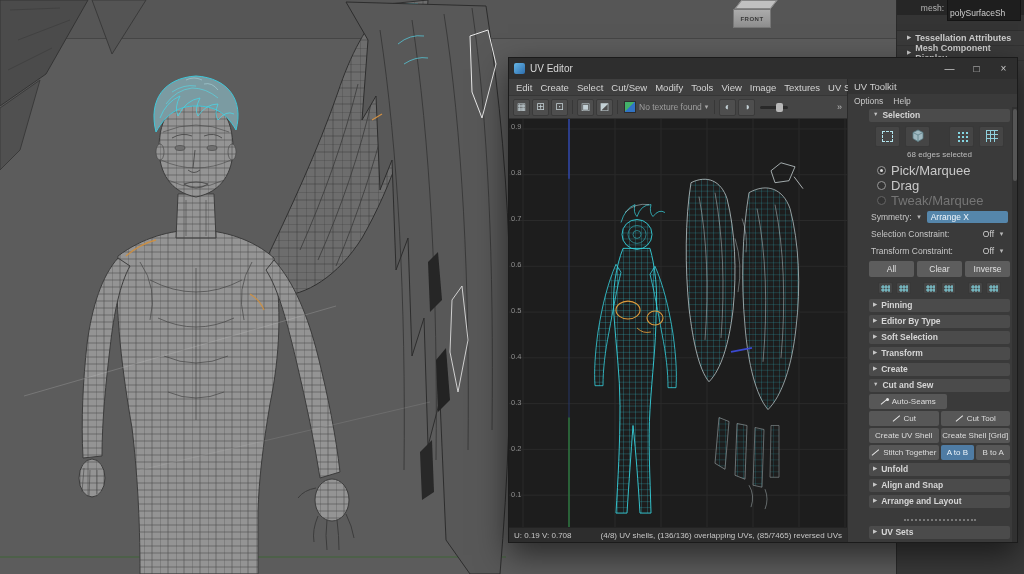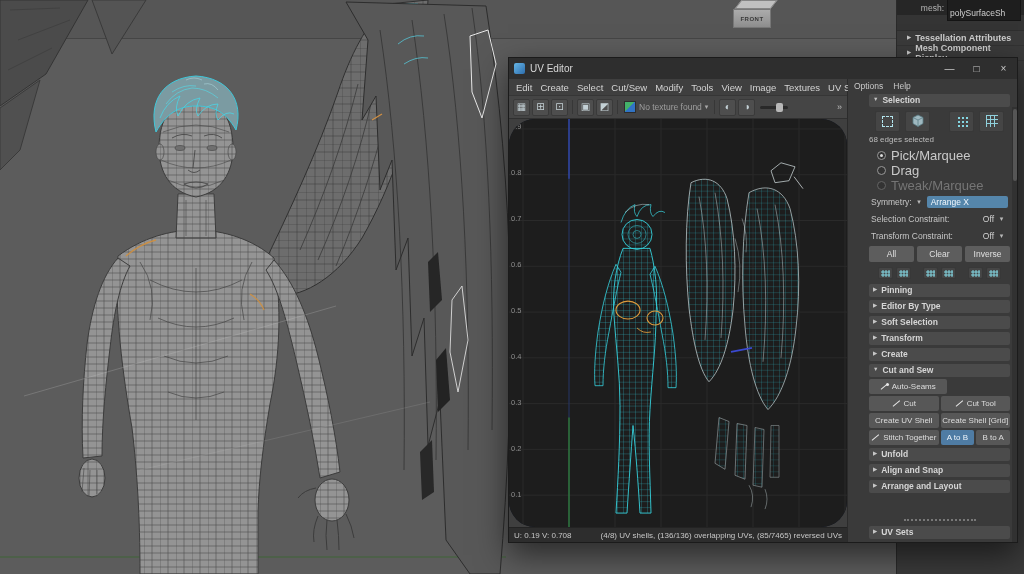--- a/index.html
+++ b/index.html
@@ -41,42 +41,42 @@
     display:flex;align-items:center;justify-content:center;flex:0 0 17px;}
   .tsep{width:1px;height:14px;background:#373737;margin:0 2px;flex:0 0 1px;}
   .tex-chip{display:flex;align-items:center;gap:3px;padding:0 2px;height:17px;}
   .tex-thumb{width:12px;height:12px;border:1px solid #2d2d2d;background:linear-gradient(135deg,#43b06a 0 50%,#3173c4 50% 100%);flex:0 0 12px;}
   .tex-label{font-size:8.5px;color:#9e9e9e;white-space:nowrap;}
   .dd-arr{font-size:7px;color:#a8a8a8;}
   .slider{width:28px;height:3px;background:#292929;border-radius:2px;position:relative;margin:0 3px;flex:0 0 28px;}
   .slider .knob{position:absolute;left:16px;top:-3px;width:7px;height:9px;background:#b8b8b8;border-radius:2px;}
   .chev{font-size:9px;color:#bdbdbd;padding:0 1px;margin-left:auto;}
 
-  .canvas{flex:1;position:relative;background:#0f172a;min-height:0;overflow:hidden;border-radius:26px;}
+  .canvas{flex:1;position:relative;background:#0f172a;min-height:0;overflow:hidden;}
   .canvas svg{position:absolute;inset:0;width:100%;height:100%;}
   .tick{position:absolute;left:2px;font-size:7.5px;color:#8c8c8c;line-height:1;}
 
   .statusbar{flex:0 0 15px;background:#2d2d2d;border-top:1px solid #232323;display:flex;align-items:center;justify-content:space-between;padding:0 5px;}
   .sb-left,.sb-right{font-size:8px;color:#c6c6c6;white-space:nowrap;}
 
   
   .toolkit{flex:1;background:#3a3a3a;display:flex;flex-direction:column;position:relative;min-width:0;}
   .tk-caption{flex:0 0 15px;background:#333;font-size:9.5px;color:#cfcfcf;display:flex;align-items:center;padding-left:6px;}
   .tk-menus{flex:0 0 13px;display:flex;gap:10px;align-items:center;padding-left:6px;}
   .tk-menu{font-size:8.5px;color:#c9c9c9;}
   .tk-scroll{flex:1;display:flex;flex-direction:column;padding:0 7px 2px 21px;min-height:0;}
   .sec{flex:0 0 13px;height:13px;background:#4b4b4b;border-radius:2px;margin:1.5px 0;display:flex;align-items:center;gap:4px;padding-left:4px;}
   .sec-label{font-size:8.5px;color:#d6d6d6;font-weight:700;white-space:nowrap;}
   .selicons{flex:0 0 26px;display:flex;align-items:center;justify-content:space-between;padding:0 6px;}
   .selgrp{display:flex;gap:5px;}
   .selicon{width:25px;height:21px;background:#454545;border:1px solid #383838;border-radius:2px;display:flex;align-items:center;justify-content:center;}
   .marq{width:11px;height:11px;border:1px dashed #b3e5ee;}
   .dots{width:12px;height:12px;background-image:radial-gradient(#84d6e2 1px,transparent 1.3px);background-size:4px 4px;background-position:1px 1px;}
   .gridic{width:12px;height:12px;background-image:linear-gradient(#8fd0dc 1px,transparent 1px),linear-gradient(90deg,#8fd0dc 1px,transparent 1px);background-size:4px 4px;}
-  .count{flex:0 0 12px;font-size:8px;color:#bdbdbd;text-align:left;line-height:12px;margin-bottom:2px;}
+  .count{flex:0 0 12px;font-size:8px;color:#bdbdbd;text-align:center;line-height:12px;margin-bottom:2px;}
   .radio-row{flex:0 0 13px;display:flex;align-items:center;gap:5px;padding-left:8px;}
   .radio{width:9px;height:9px;border-radius:50%;border:1px solid #989898;background:#333;position:relative;flex:0 0 9px;}
   .radio.on::after{content:"";position:absolute;inset:2px;border-radius:50%;background:#dcdcdc;}
   .radio-label{font-size:13px;color:#c9c9c9;}
   .radio-row.disabled .radio{border-color:#646464;}
   .radio-row.disabled .radio-label{color:#757575;}
   .form-row{flex:0 0 17px;display:flex;align-items:center;gap:3px;padding:0 2px;}
   .fr-label{font-size:8.5px;color:#c6c6c6;white-space:nowrap;}
   .sym-dd{font-size:7px;color:#b8b8b8;width:9px;text-align:center;}
   .sym-field{flex:1;height:12px;background:#5586ab;border-radius:2px;font-size:8.5px;color:#f1f7fd;display:flex;align-items:center;padding:0 4px;overflow:hidden;}
@@ -331,20 +331,21 @@
           <span class="tick" style="top:372px">0.1</span>
         </div>
 
         <div class="statusbar">
           <span class="sb-left">U: 0.19 V: 0.708</span>
           <span class="sb-right">(4/8) UV shells, (136/136) overlapping UVs, (85/7465) reversed UVs</span>
         </div>
       </div>
 
       <div class="toolkit">
+        <div class="tk-caption">UV Toolkit</div>
         <div class="tk-menus">
           <span class="tk-menu">Options</span>
           <span class="tk-menu">Help</span>
         </div>
 
         <div class="tk-scroll">
           <div class="sec">
             <span class="arr">▼</span>
             <span class="sec-label">Selection</span>
           </div>

